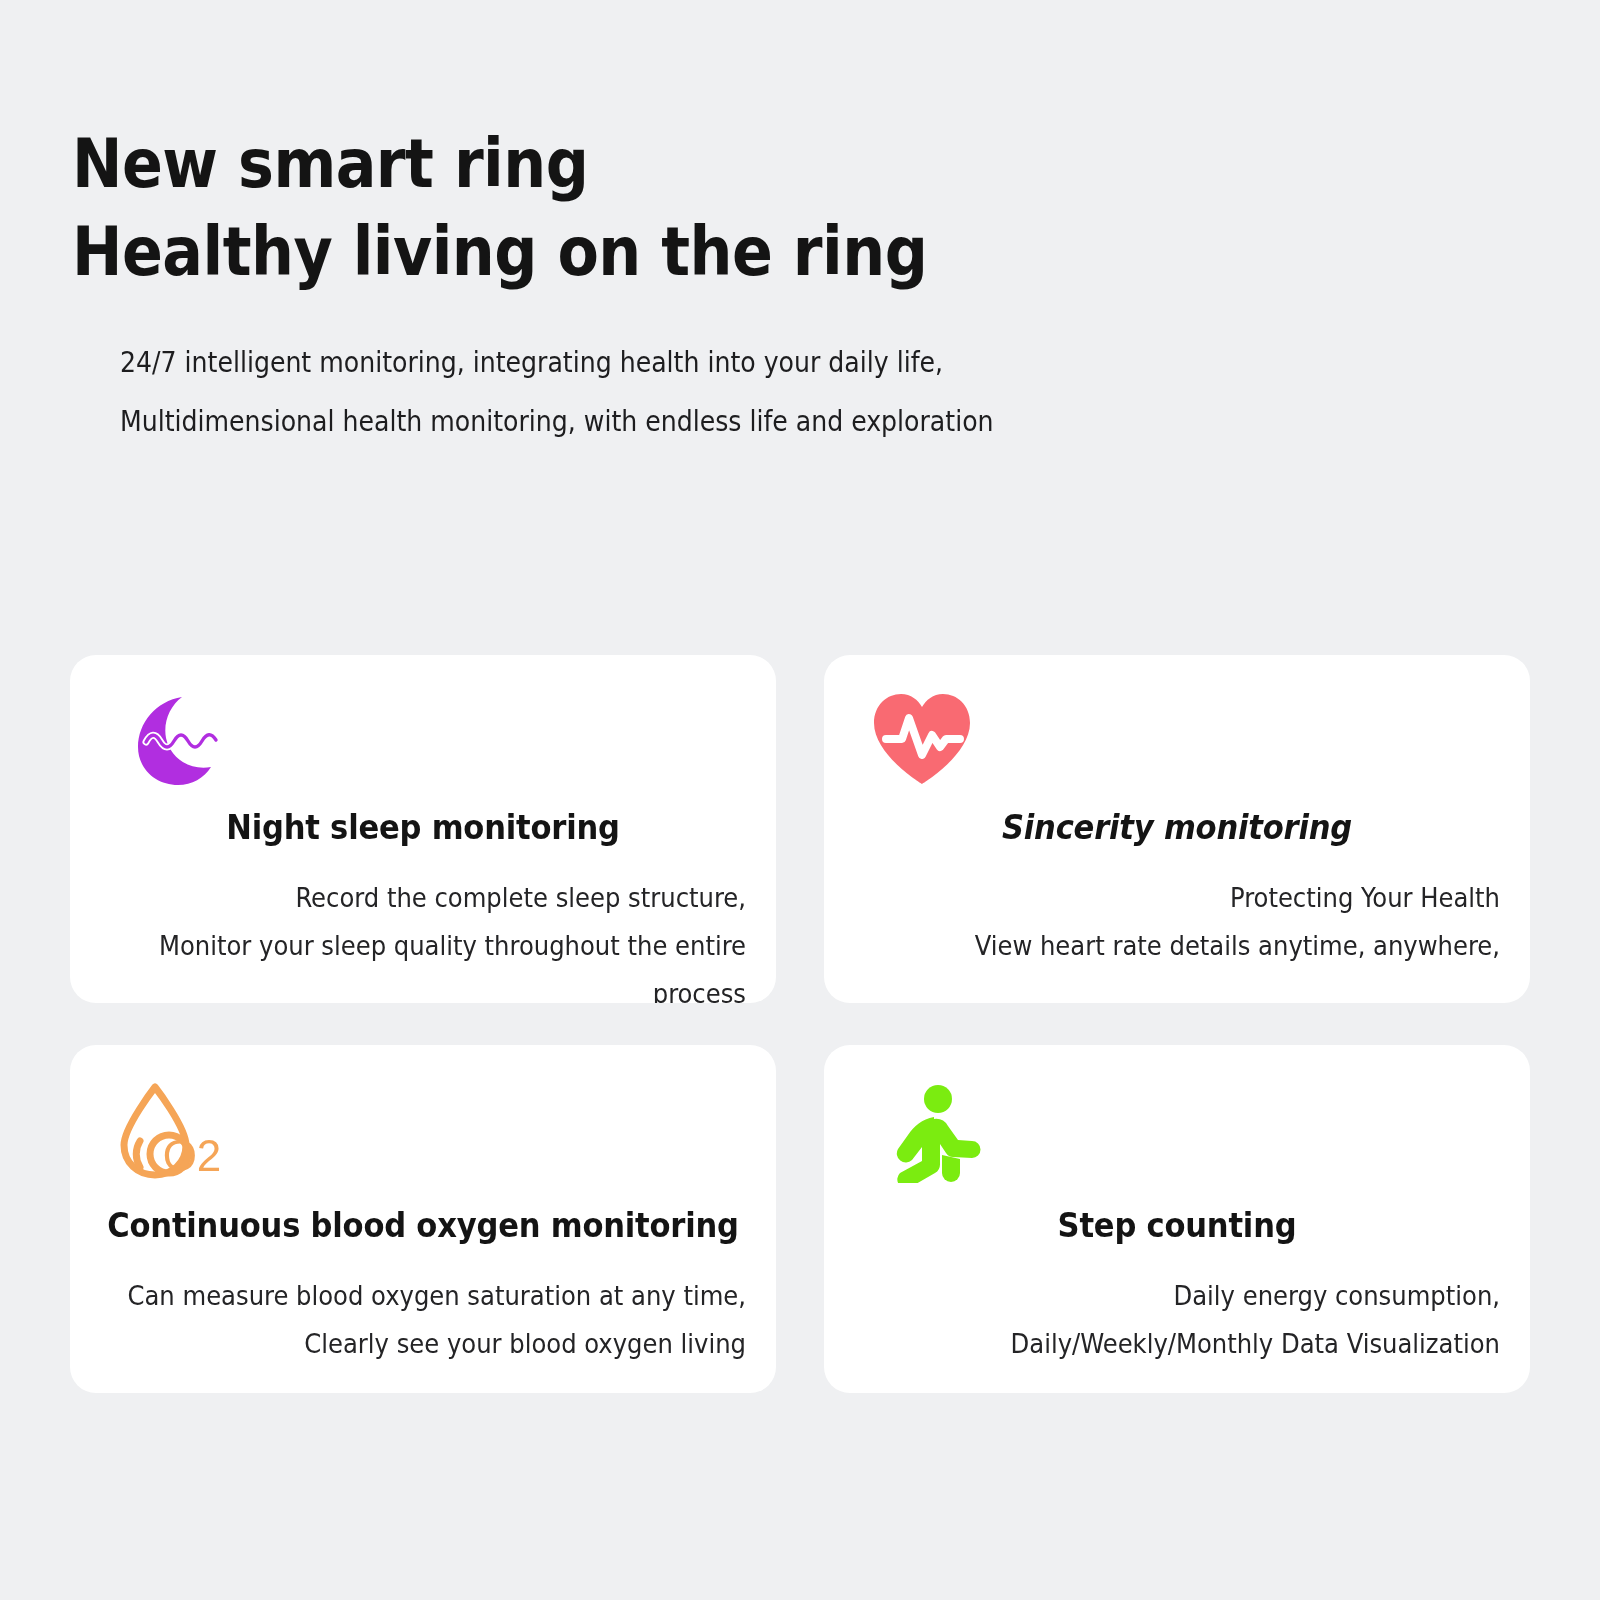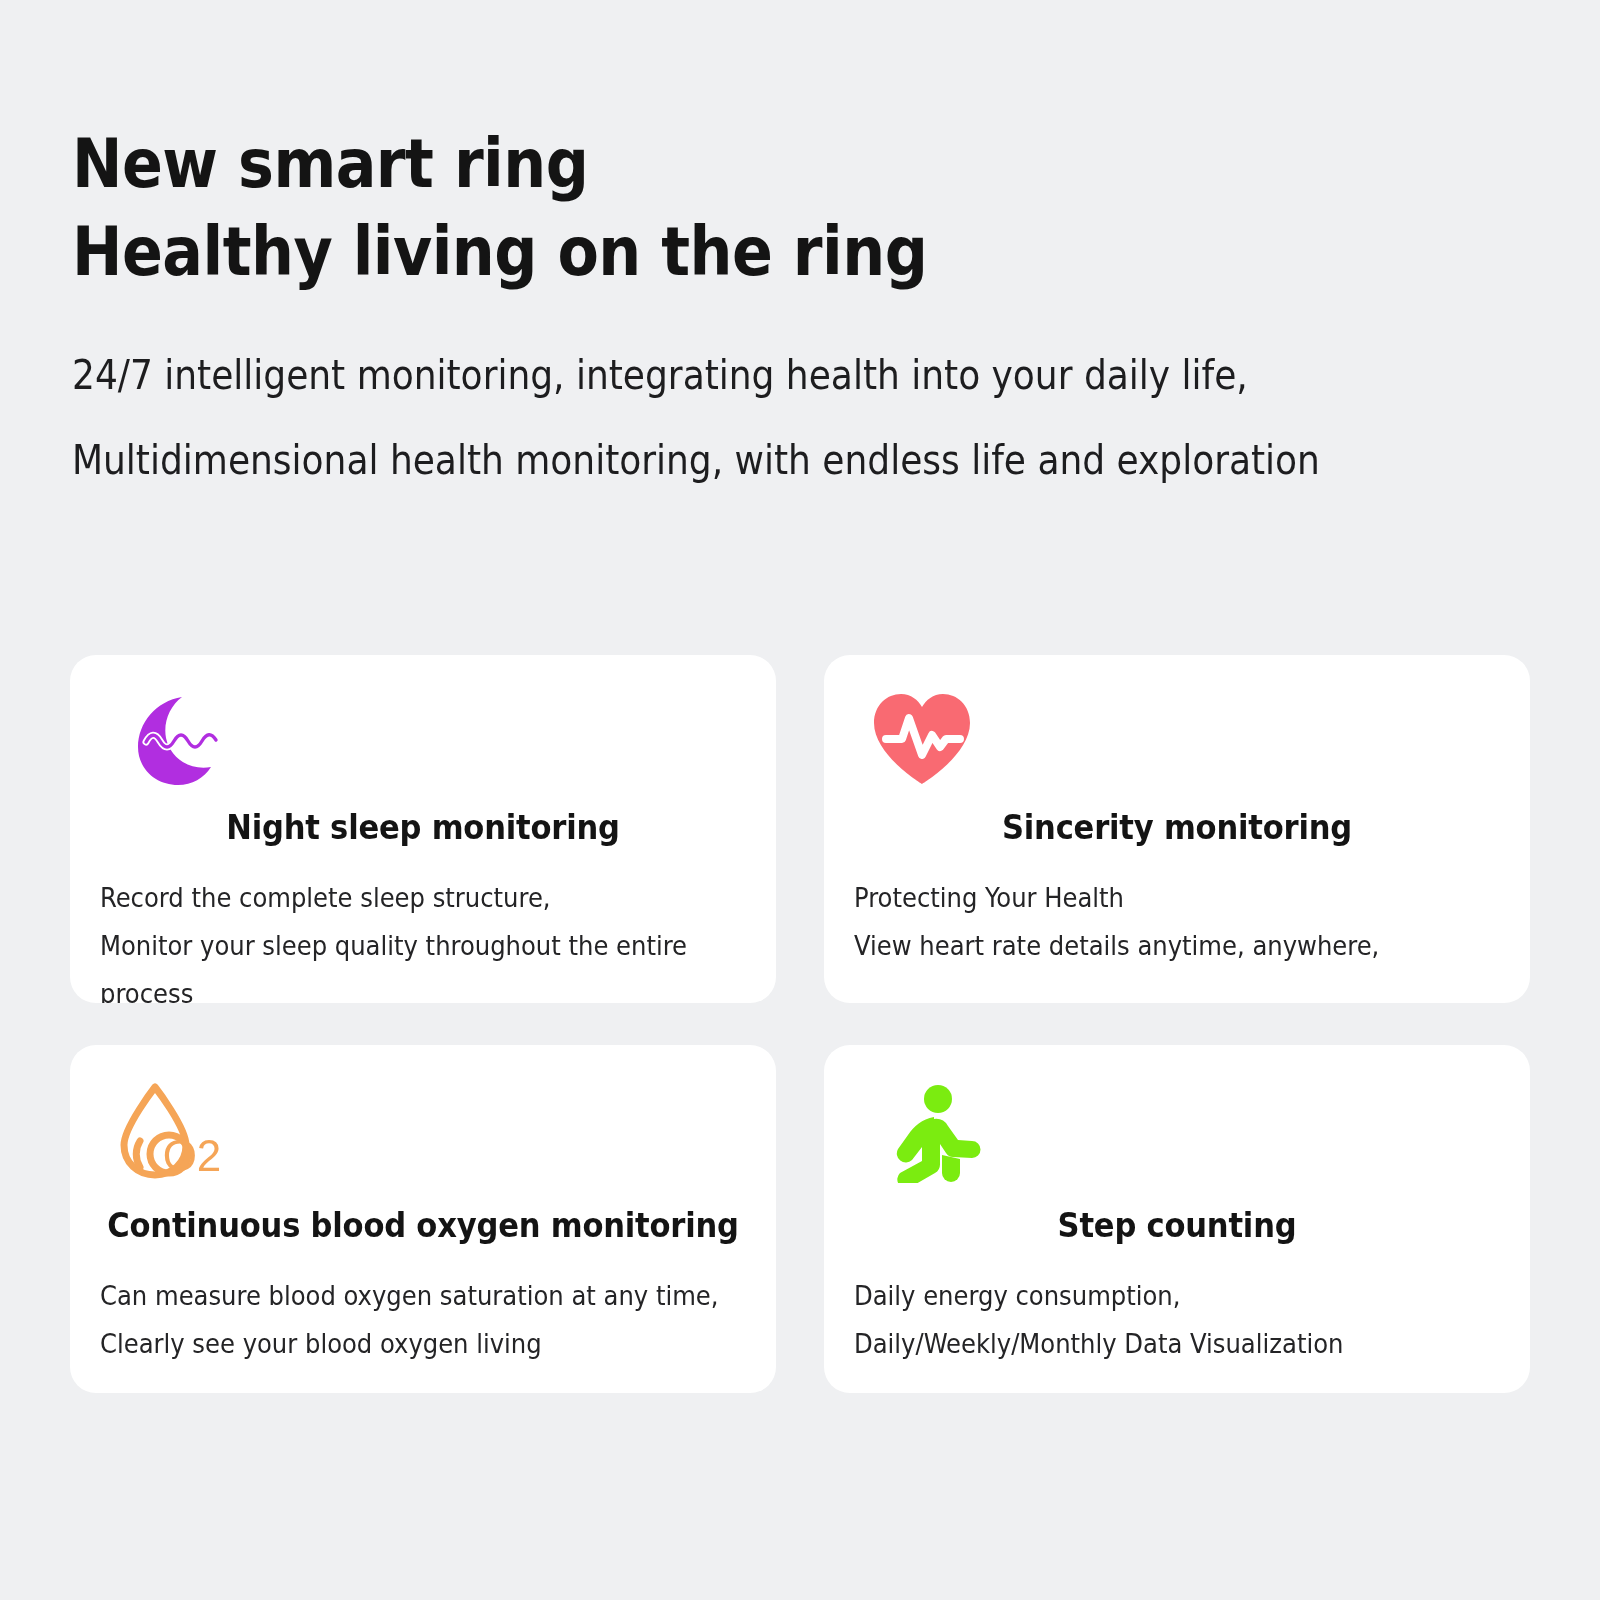--- a/index.html
+++ b/index.html
@@ -40,25 +40,26 @@
     letter-spacing: -0.5px;
     color: #141414;
     white-space: nowrap;
   }
 
   .hero-sub {
     margin-top: 36px;
   }
 
   .hero-sub-line {
-    font-size: 40px;
+    font-size: 28px;
     font-weight: 400;
     line-height: 2.12;
     color: #1d1d1f;
     white-space: nowrap;
+    margin-left: 48px;
   }
 
   
   .grid {
     position: absolute;
     left: 70px;
     top: 655px;
     width: 1460px;
     display: grid;
     grid-template-columns: 706px 706px;
@@ -87,38 +88,38 @@
     text-align: center;
     font-size: 34px;
     font-weight: 700;
     color: #141414;
     letter-spacing: -0.2px;
     line-height: 1.2;
   }
 
   .card-desc {
     margin-top: 26px;
-    text-align: left;
+    text-align: right;
   }
 
   .card-desc-line {
     font-size: 27px;
     font-weight: 400;
     line-height: 1.78;
     color: #242426;
   }
 
   
   .icon-moon   { margin-left: 16px; margin-top: 6px; }
   .icon-heart  { margin-left: 12px; margin-top: 6px; }
   .icon-drop   { margin-left: 10px; margin-top: 8px; }
   .icon-run    { margin-left: 18px; margin-top: 8px; }
 
   .card-sleep .card-title  { margin-top: 16px; }
-  .card-heart .card-title  { margin-top: 16px; }
+  .card-heart .card-title  { margin-top: 16px; font-style: italic; }
   .card-o2 .card-title     { margin-top: 22px; }
   .card-step .card-title   { margin-top: 22px; }
 </style>
 </head>
 <body>
 
 <div class="page">
 
   <div class="hero">
     <div class="hero-title">New smart ring</div>

